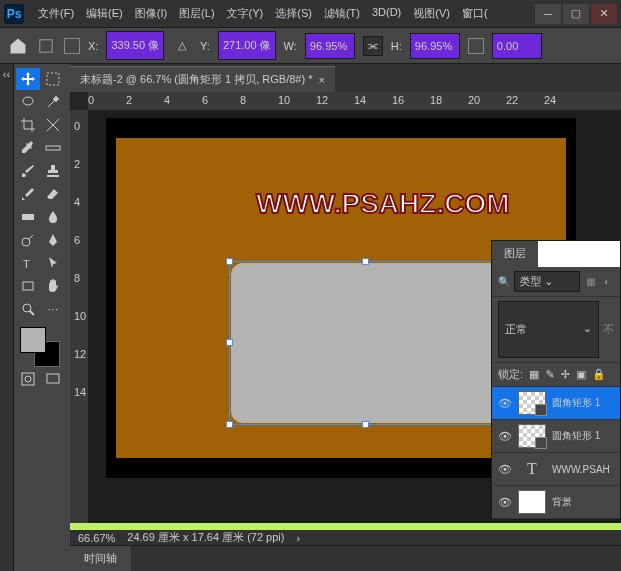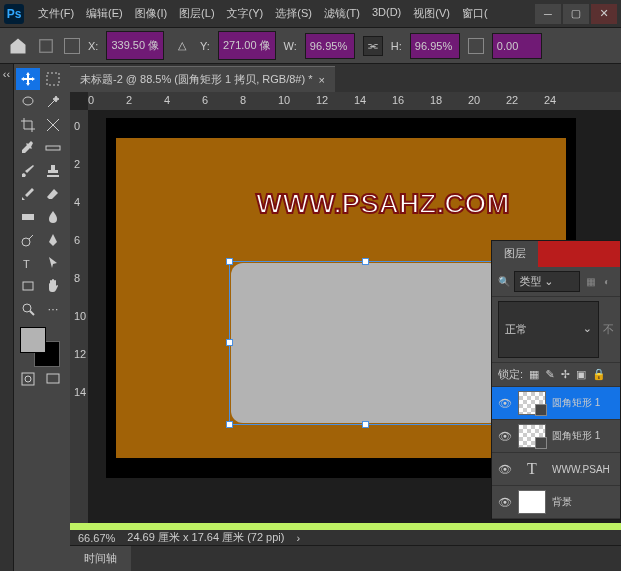--- a/index.html
+++ b/index.html
@@ -6,21 +6,21 @@
 body{background:#323232;width:621px;height:571px;overflow:hidden;position:relative}
 .titlebar{height:28px;background:#323232;display:flex;align-items:center;padding:0 4px;border-bottom:1px solid #1a1a1a}
 .ps-icon{width:20px;height:20px;background:#001e36;border-radius:3px;display:flex;align-items:center;justify-content:center;color:#31a8ff;font-weight:bold;font-size:12px;margin-right:8px}
 .menu-item{padding:4px 6px;cursor:pointer}
 .win-controls{margin-left:auto;display:flex;gap:2px}
 .win-btn{width:26px;height:20px;background:#454545;display:flex;align-items:center;justify-content:center;cursor:pointer}
 .win-btn.close{background:#5a3030}
 .optbar{height:36px;background:#454545;display:flex;align-items:center;padding:0 8px;gap:8px;border-bottom:1px solid #1a1a1a}
 .opt-icon{width:20px;height:20px;display:flex;align-items:center;justify-content:center}
 .opt-label{font-size:11px}
-.opt-val{background:#701a75;padding:6px 4px;min-width:50px;border:1px solid #1a1a1a}
+.opt-val{background:#6d28d9;padding:6px 4px;min-width:50px;border:1px solid #1a1a1a}
 .opt-box{width:16px;height:16px;border:1px solid #888}
 .main{display:flex;height:calc(100% - 64px)}
 .collapse-bar{width:14px;background:#323232;border-right:1px solid #1a1a1a;display:flex;justify-content:center;padding-top:4px}
 .toolbox{width:56px;background:#454545;display:flex;flex-wrap:wrap;padding:4px 2px;gap:1px;align-content:flex-start}
 .tool{width:24px;height:22px;display:flex;align-items:center;justify-content:center;cursor:pointer;position:relative}
 .tool.active{background:#1473e6}
 .tool svg{width:16px;height:16px}
 .swatch-area{width:54px;height:40px;position:relative;margin-top:6px}
 .swatch-fg{position:absolute;width:26px;height:26px;background:#b3b3b3;border:1px solid #000;left:4px;top:0;z-index:2}
 .swatch-bg{position:absolute;width:26px;height:26px;background:#000;border:1px solid #666;left:18px;top:14px}
@@ -37,21 +37,21 @@
 .artboard-bg{position:absolute;left:18px;top:8px;width:470px;height:360px;background:#000}
 .artboard{position:absolute;left:28px;top:28px;width:450px;height:320px;background:#a16207}
 .watermark{position:absolute;left:140px;top:50px;font-size:28px;font-weight:bold;color:#fff;-webkit-text-stroke:2px #7a0f0f;font-family:Arial}
 .shape{position:absolute;left:115px;top:125px;width:270px;height:160px;background:#b3b3b3;border-radius:12px}
 .sel-box{position:absolute;left:113px;top:123px;width:274px;height:164px;border:1px solid #4a90e2}
 .handle{position:absolute;width:7px;height:7px;background:#fff;border:1px solid #4a90e2}
 .statusbar{height:22px;background:#323232;display:flex;align-items:center;padding:0 8px;gap:12px;font-size:11px;border-top:7px solid #bef264}
 .bottombar{height:26px;background:#323232;border-top:1px solid #1a1a1a;display:flex}
 .btab{padding:5px 14px;background:#454545}
 .panel{position:absolute;right:0;top:240px;width:130px;background:#454545;border:1px solid #1a1a1a}
-.panel-tabs{height:26px;display:flex;background:#b91c1c}
+.panel-tabs{height:26px;display:flex;background:#ffffff}
 .panel-tab{padding:5px 12px;background:#454545}
 .panel-sec{padding:4px 6px;display:flex;align-items:center;gap:4px;border-bottom:1px solid #333}
 .panel-input{background:#323232;border:1px solid #1a1a1a;padding:2px 4px;flex:1;font-size:10px}
 .blend-sel{background:#323232;border:1px solid #1a1a1a;padding:20px 6px;flex:1;display:flex;justify-content:space-between}
 .lock-row{padding:4px 6px;display:flex;align-items:center;gap:6px;font-size:10px;color:#888;border-bottom:1px solid #333}
 .layer{display:flex;align-items:center;padding:4px 6px;gap:6px;border-bottom:1px solid #333}
 .layer.sel{background:#1473e6}
 .layer .eye{width:14px}
 .layer .thumb{width:28px;height:24px;background:#fff;border:1px solid #666;display:flex;align-items:center;justify-content:center;position:relative}
 .layer .thumb.checker{background:repeating-conic-gradient(#ccc 0 25%,#fff 0 50%) 0 0/8px 8px}
@@ -234,21 +234,21 @@
     <div class="tool">
         <svg viewBox="0 0 16 16">
           <rect x="2" y="3" width="12" height="9" fill="none" stroke="#ccc"></rect>
         </svg>
       </div>
   </div>
 
   <div class="workspace">
     <div class="tabbar">
       <div class="tab">
-        <span>未标题-2 @ 88.5% (圆角矩形 1 拷贝, RGB/8#) *</span>
+        <span>未标题-2 @ 66.7% (圆角矩形 1 拷贝, RGB/8#) *</span>
         <span class="tab-close">×</span>
       </div>
     </div>
     <div class="ruler-h" id="ruler-h">
         <span style="left: 0px;">0</span>
         <span style="left: 38px;">2</span>
         <span style="left: 76px;">4</span>
         <span style="left: 114px;">6</span>
         <span style="left: 152px;">8</span>
         <span style="left: 190px;">10</span>

